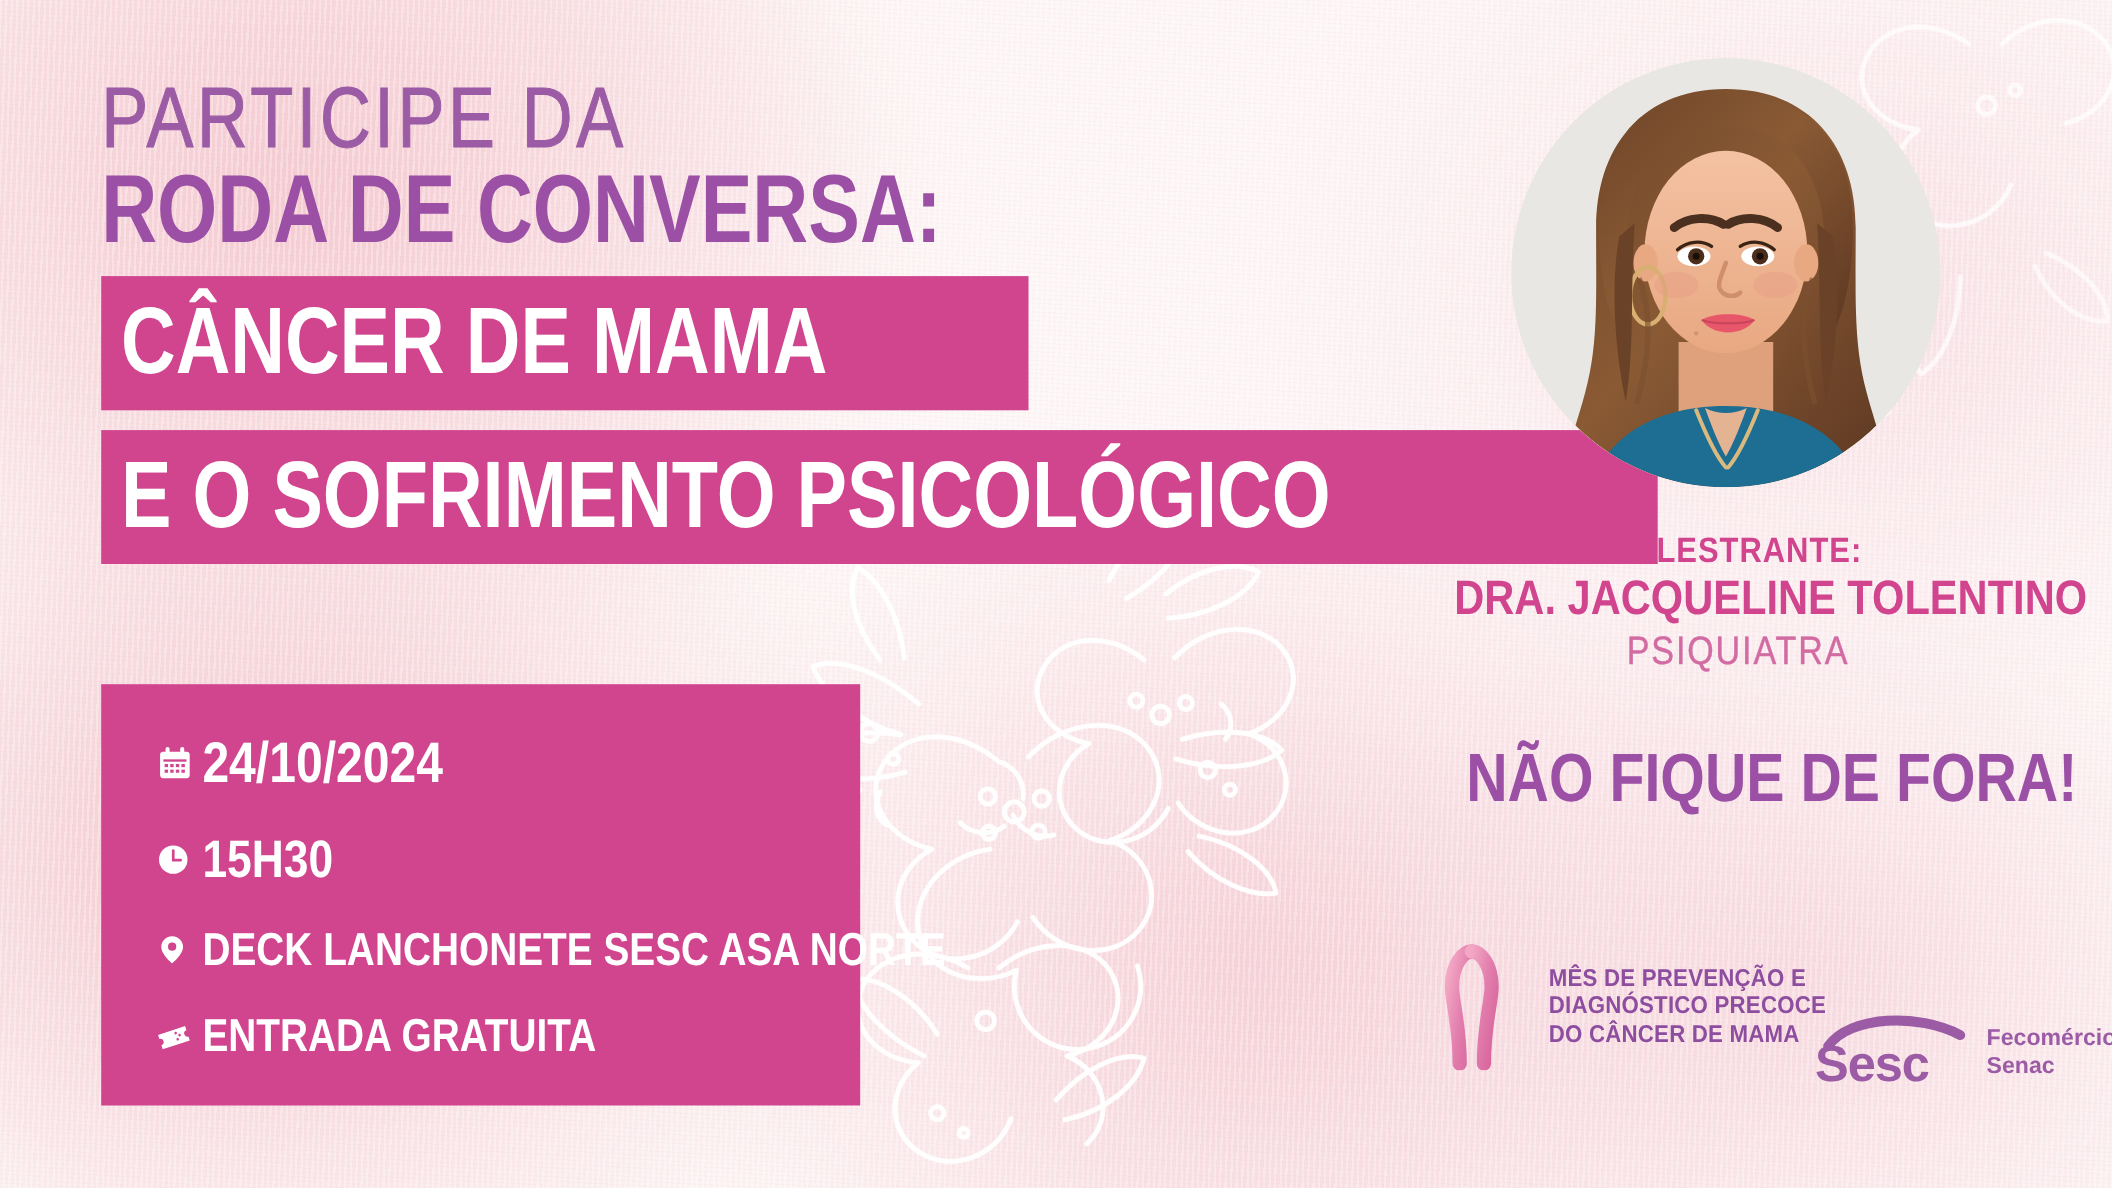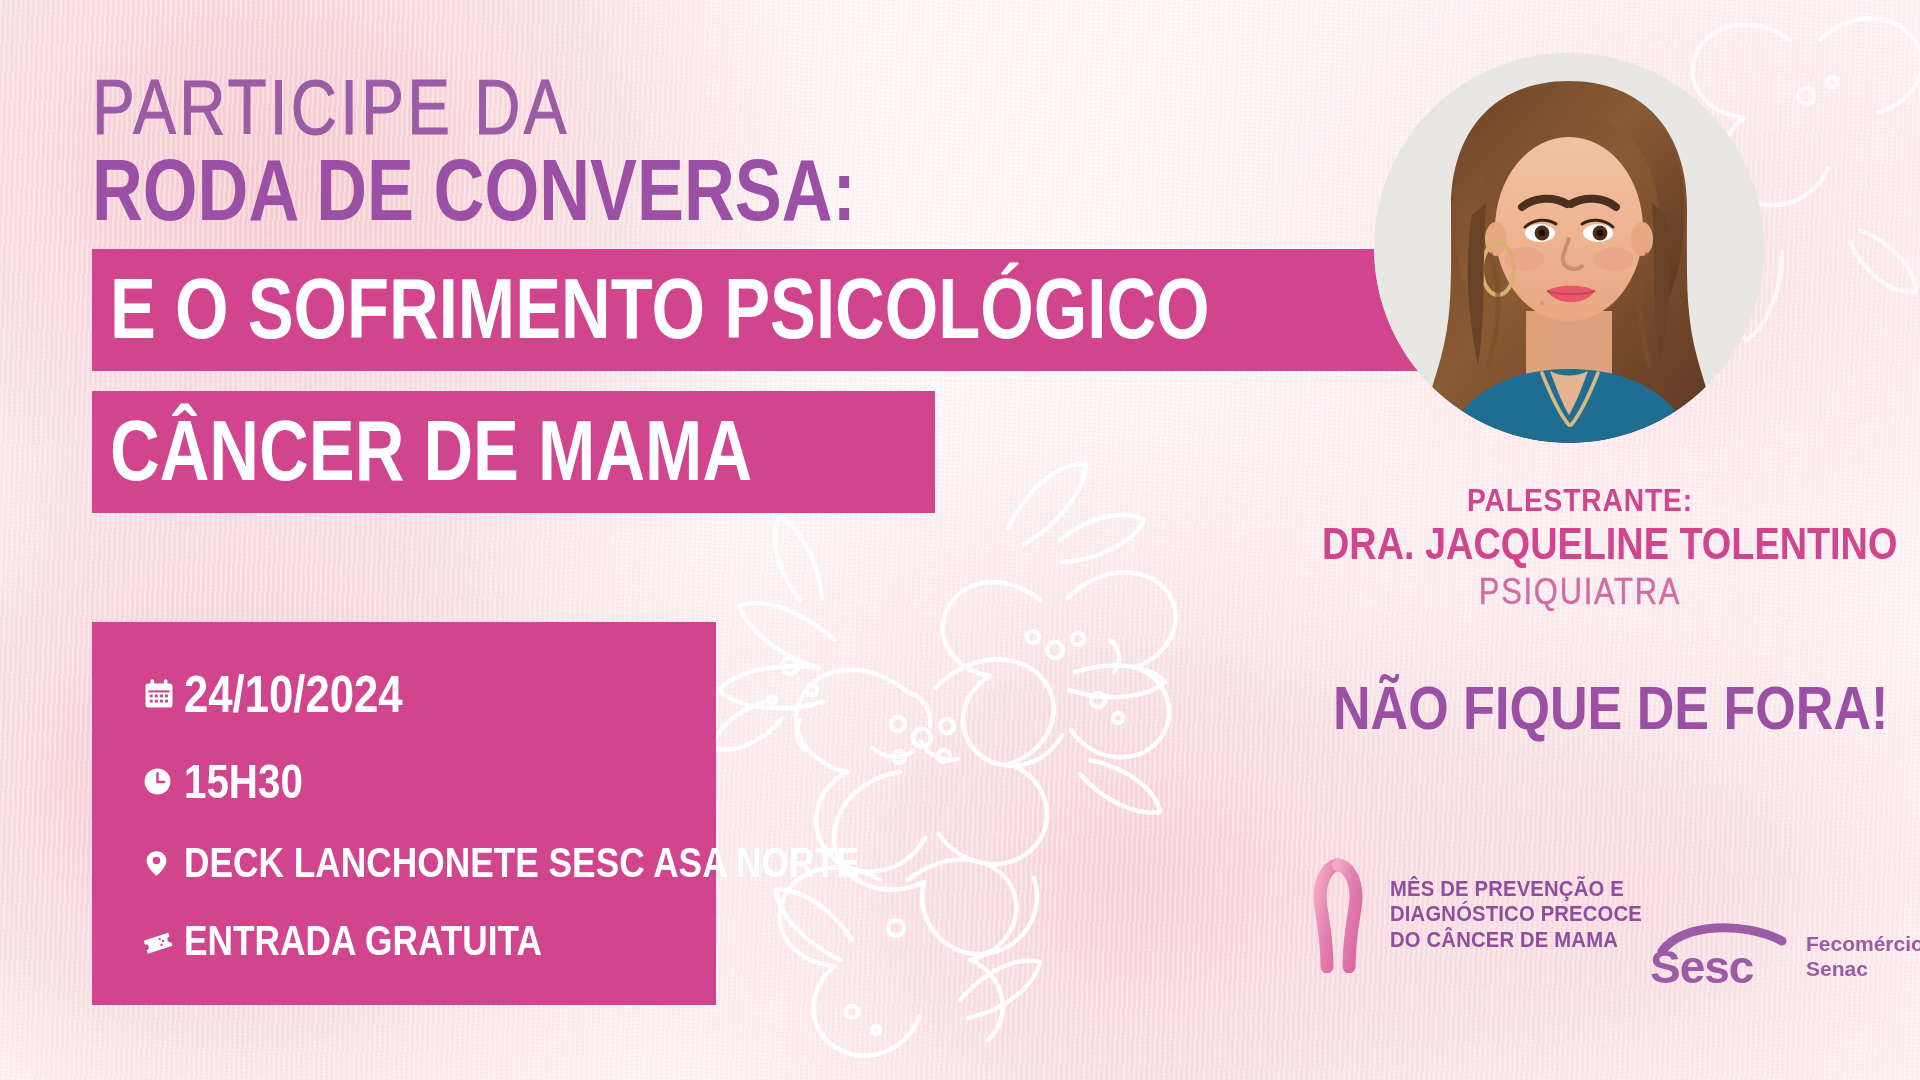--- a/index.html
+++ b/index.html
@@ -57,21 +57,21 @@
     font-weight:700; line-height:1;
     padding:16px 22px 20px 18px;
   }
   .tb1 { font-size:86px; margin-top:20px; }
   .tb2 { font-size:86px; margin-top:18px; }
   .tb-inner { display:block; transform:scaleX(.80); transform-origin:left center; white-space:nowrap; }
 
   
   #details {
     position:absolute; left:92px; top:622px;
-    width:624px; background:#d1458e;
+    width:690px; background:#d1458e;
     padding:42px 0 40px 50px;
   }
   .drow { display:flex; align-items:center; margin:0 0 30px 0; }
   .drow:last-child { margin-bottom:0; }
   .dicon { width:42px; min-width:42px; display:flex; align-items:center; justify-content:flex-start; }
   .dtext {
     color:#fff; font-family:"Liberation Sans Narrow","Liberation Sans",sans-serif;
     font-weight:700; white-space:nowrap;
     transform:scaleX(.84); transform-origin:left center;
   }
@@ -104,21 +104,21 @@
     -webkit-text-stroke:.4px #d36ba3;
   }
   #cta {
     position:absolute; left:1280px; top:672px; width:600px; 
     font-family:"Liberation Sans Narrow","Liberation Sans",sans-serif;
     font-size:62px; font-weight:700; color:#9b4fa5; white-space:nowrap;
   }
   #cta span { display:inline-block; transform:scaleX(.84); }
 
   
-  #ribbonlogo { position:absolute; left:1300px; top:855px; display:flex; align-items:center; gap:14px; }
+  #ribbonlogo { position:absolute; left:1300px; top:855px; display:flex; align-items:center; gap:32px; }
   .ribbon-txt {
     font-family:"Liberation Sans Narrow","Liberation Sans",sans-serif;
     font-weight:700; font-size:22px; line-height:1.14; color:#8e4ea0;
     letter-spacing:.2px;
   }
   .ribbon-txt div { transform:scaleX(.92); transform-origin:left center; white-space:nowrap; }
 
   #sesclogo { position:absolute; left:1648px; top:915px; display:flex; align-items:flex-end; gap:12px; }
   .sesc-fec {
     font-family:"Liberation Sans",sans-serif; font-weight:700;
@@ -193,25 +193,25 @@
       <circle cx="1690" cy="350" r="7" opacity="0.7"></circle>
       <circle cx="1712" cy="372" r="5" opacity="0.7"></circle>
     </g>
   </svg>
 </div>
 
 <div id="left">
   <div class="kicker">PARTICIPE DA</div>
   <div class="headline">RODA DE CONVERSA:</div>
 
+  <div class="titleblock tb1">
+    <span class="tb-inner">CÂNCER DE MAMA</span>
+  </div>
   <div class="titleblock tb2">
     <span class="tb-inner">E O SOFRIMENTO PSICOLÓGICO</span>
-  </div>
-  <div class="titleblock tb1">
-    <span class="tb-inner">CÂNCER DE MAMA</span>
   </div>
 </div>
 
 <div id="details">
 
   <div class="drow">
     <span class="dicon">
       <svg width="34" height="34" viewBox="0 0 24 24" fill="#ffffff">
         <rect x="2.5" y="4.5" width="19" height="17" rx="2"></rect>
         <rect x="6" y="1.5" width="2.6" height="5" rx="1.3"></rect>

